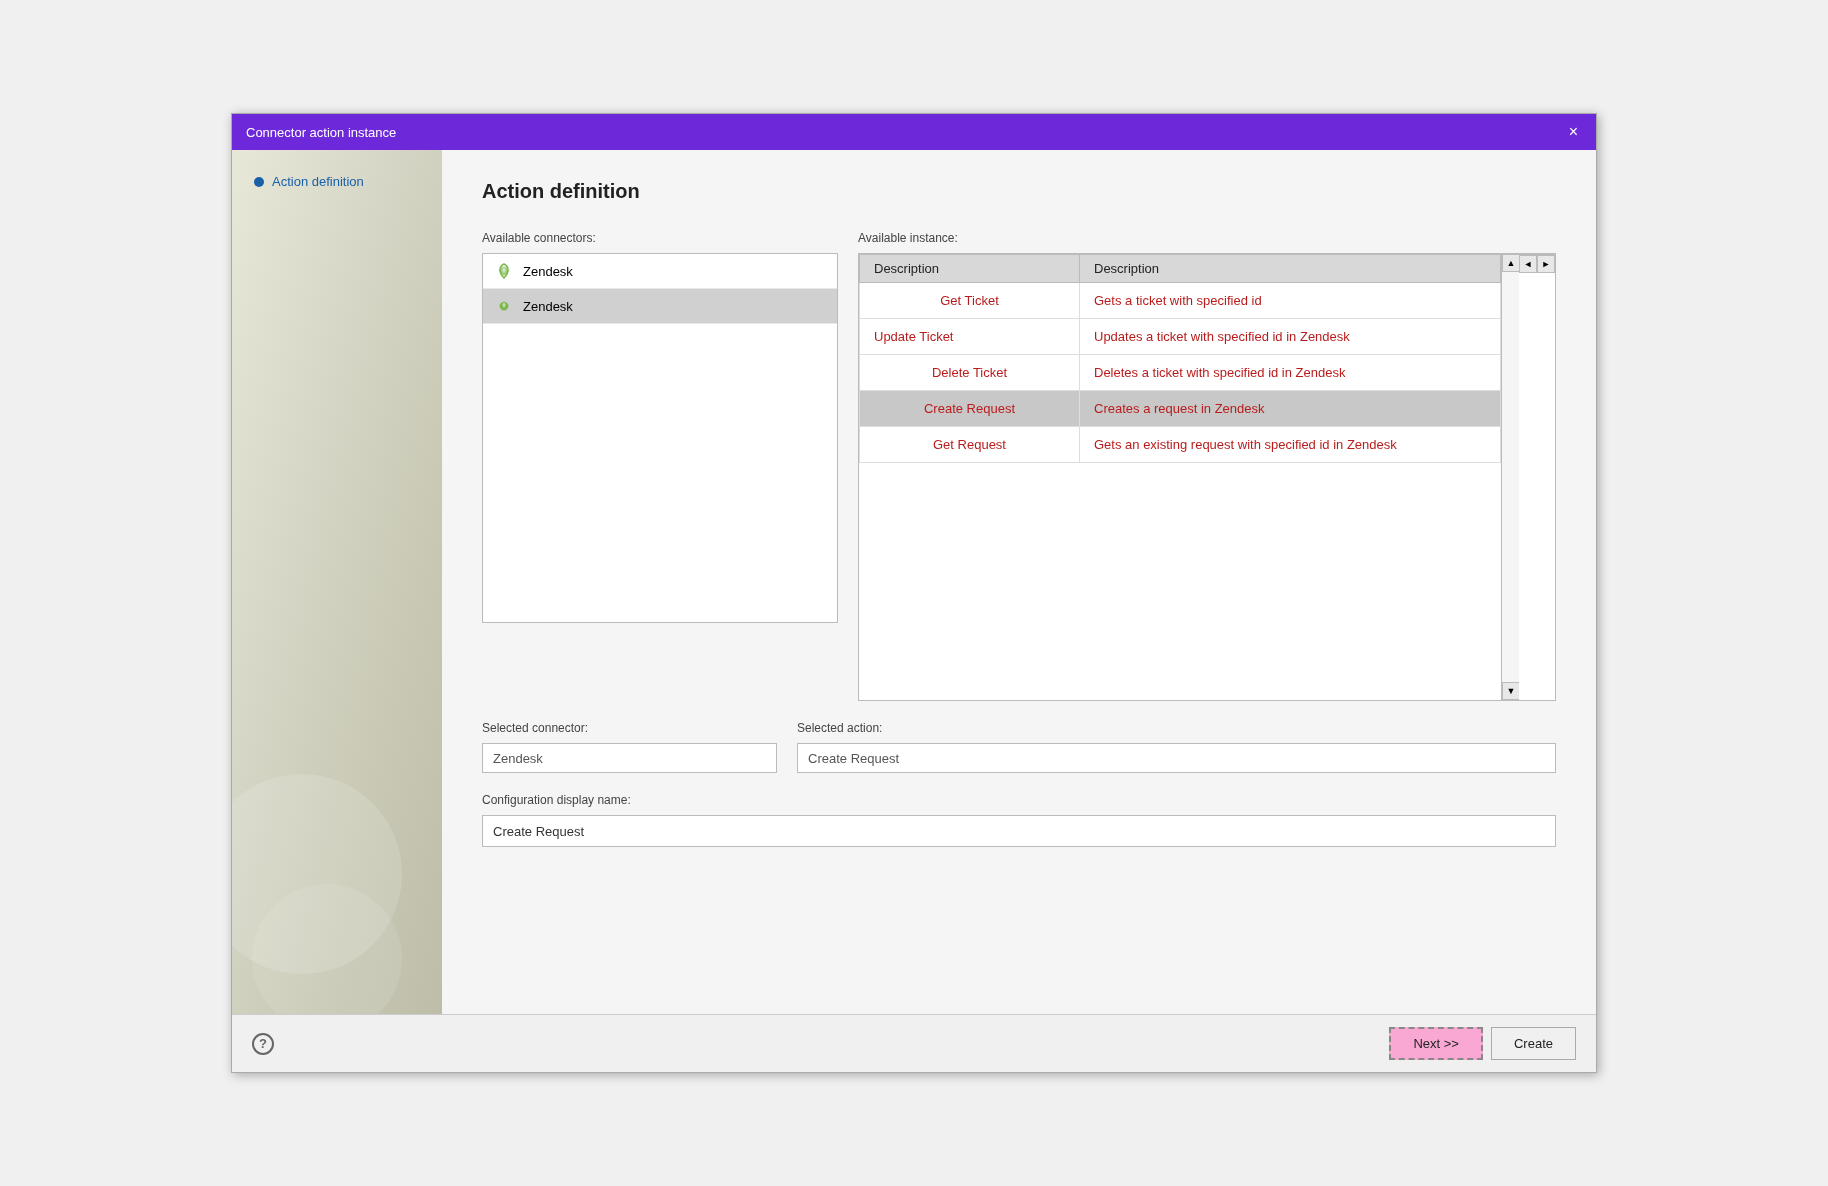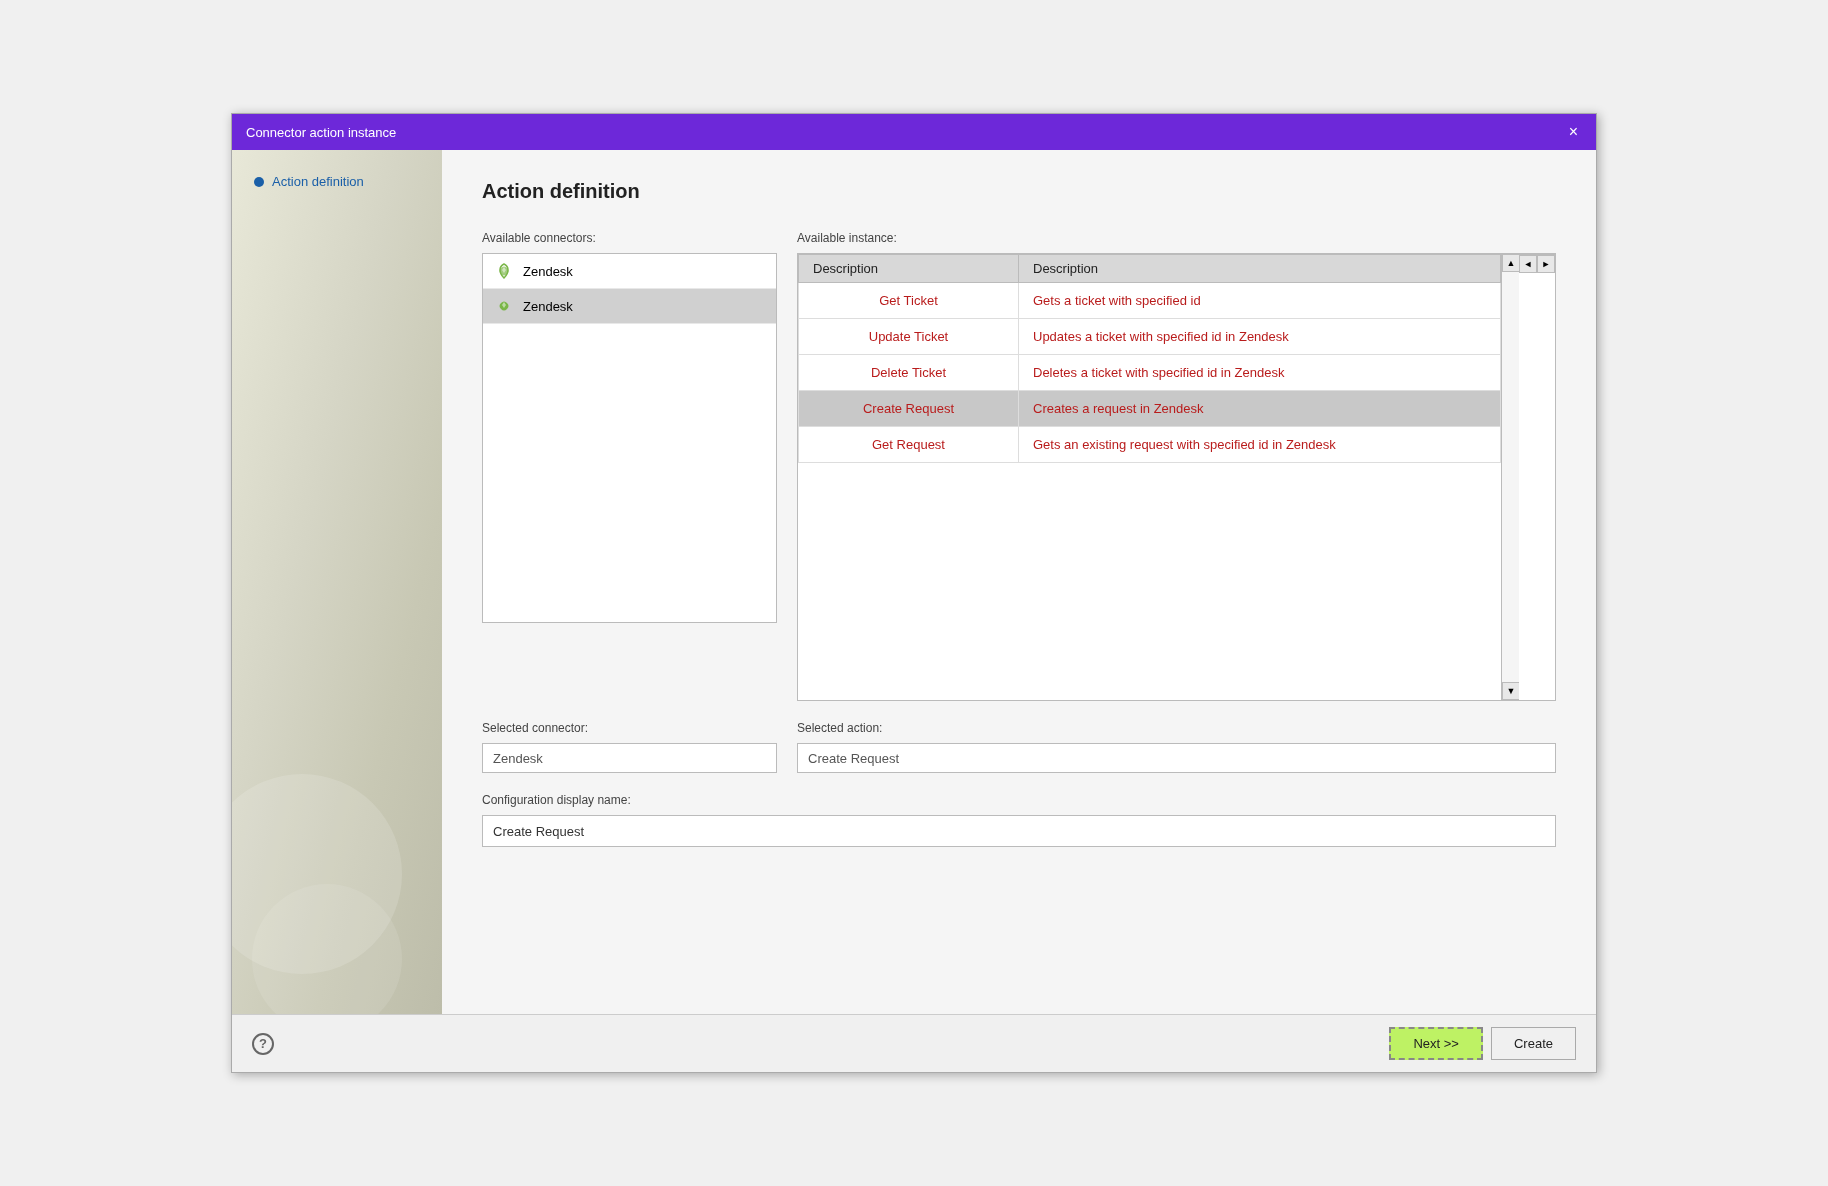--- a/index.html
+++ b/index.html
@@ -115,21 +115,21 @@
       font-weight: bold;
       color: #222;
       margin-bottom: 28px;
     }
     .two-col {
       display: flex;
       gap: 20px;
       margin-bottom: 20px;
     }
     .col-left {
-      width: 295px;
+      width: 356px;
       flex-shrink: 0;
     }
     .col-right {
       flex: 1;
     }
     .section-label {
       font-size: 12px;
       color: #444;
       margin-bottom: 8px;
     }
@@ -307,21 +307,21 @@
     .btn {
       padding: 7px 22px;
       font-size: 13px;
       cursor: pointer;
       border: 1px solid #aaa;
       background: #f0f0f0;
       color: #222;
     }
     .btn.next {
       border: 2px dashed #888;
-      background: #bef264;
+      background: #f9a8d4;
     }
     .btn.cancel {
       border: 1px solid #aaa;
       background: #f0f0f0;
     }
   </style>
 </head>
 <body>
 
 <div class="dialog">
@@ -381,21 +381,21 @@
                       <th style="width:220px;">Description</th>
                       <th>Description</th>
                     </tr>
                   </thead>
                   <tbody>
                     <tr>
                       <td style="text-align:center;">Get Ticket</td>
                       <td>Gets a ticket with specified id</td>
                     </tr>
                     <tr>
-                      <td style="text-align:center;">Update Ticket</td>
+                      <td style="">Update Ticket</td>
                       <td>Updates a ticket with specified id in Zendesk</td>
                     </tr>
                     <tr>
                       <td style="text-align:center;">Delete Ticket</td>
                       <td>Deletes a ticket with specified id in Zendesk</td>
                     </tr>
                     <tr class="selected">
                       <td style="text-align:center;">Create Request</td>
                       <td>Creates a request in Zendesk</td>
                     </tr>

